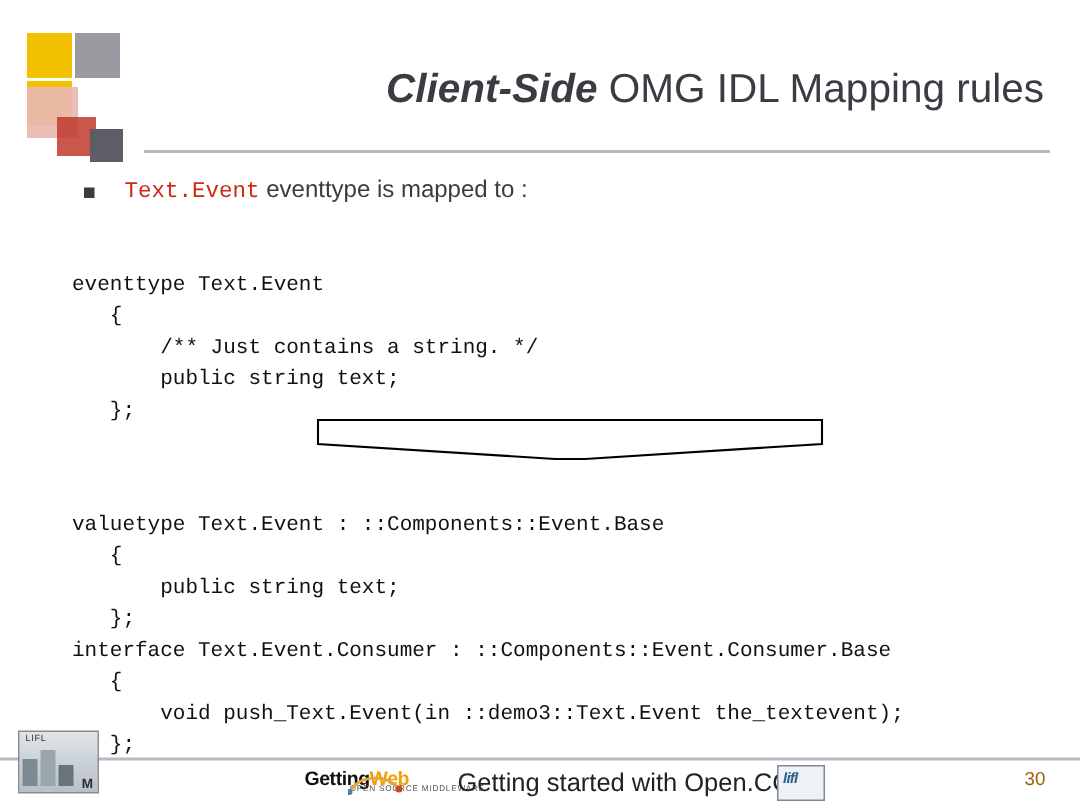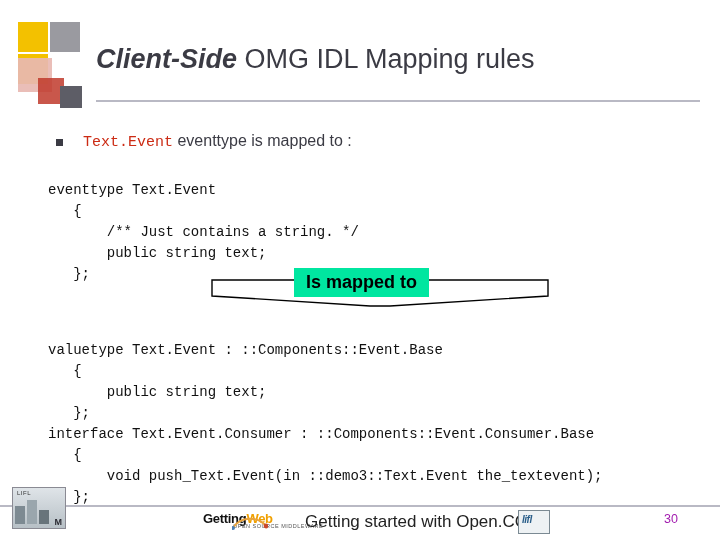--- a/index.html
+++ b/index.html
@@ -34,21 +34,21 @@
   .sq-dark     { left: 60px;  top: 86px;  width: 22px; height: 22px; background: #5d5d66; }
 
   
   .title {
     position: absolute;
     left: 96px;
     top: 44px;
     width: 600px;
     font-size: 27px;
     color: #3b3b44;
-    text-align: left;
+    text-align: right;
     white-space: nowrap;
   }
   .title .em {
     font-style: italic;
     font-weight: bold;
   }
   .title .rest {
     font-weight: normal;
   }
   .title-rule {
@@ -57,21 +57,21 @@
     top: 100px;
     width: 604px;
     height: 2px;
     background: #b9b9c4;
   }
 
   
   .bullet-row {
     position: absolute;
     left: 56px;
-    top: 132px;
+    top: 118px;
     display: flex;
     align-items: center;
     text-align: right;
   }
   .bullet-mark {
     width: 7px;
     height: 7px;
     background: #3b3b44;
     margin-right: 20px;
     margin-top: 2px;
@@ -136,24 +136,24 @@
   }
   .footer-text {
     position: absolute;
     left: 305px;
     top: 512px;
     font-size: 17px;
     color: #222222;
   }
   .page-num {
     position: absolute;
-    left: 664px;
+    left: 683px;
     top: 512px;
     font-size: 12.5px;
-    color: #a21caf;
+    color: #a16207;
   }
 
   
   .logo-lifl-tl {
     position: absolute;
     left: 12px;
     top: 487px;
     width: 52px;
     height: 40px;
     border: 1px solid #8a8a93;
@@ -261,21 +261,20 @@
 <pre class="code code-top">eventtype Text.Event
    {
        /** Just contains a string. */
        public string text;
    };</pre>
 
 <div class="banner-wrap">
   <svg class="banner-arrow" viewBox="0 0 340 36">
     <polygon points="2,8 338,8 338,24 180,34 160,34 2,24" fill="#ffffff" stroke="#000000" stroke-width="1.4"></polygon>
   </svg>
-  <div class="banner-label">Is mapped to</div>
 </div>
 
 <pre class="code code-bottom">valuetype Text.Event : ::Components::Event.Base
    {
        public string text;
    };
 interface Text.Event.Consumer : ::Components::Event.Consumer.Base
    {
        void push_Text.Event(in ::demo3::Text.Event the_textevent);
    };</pre>

